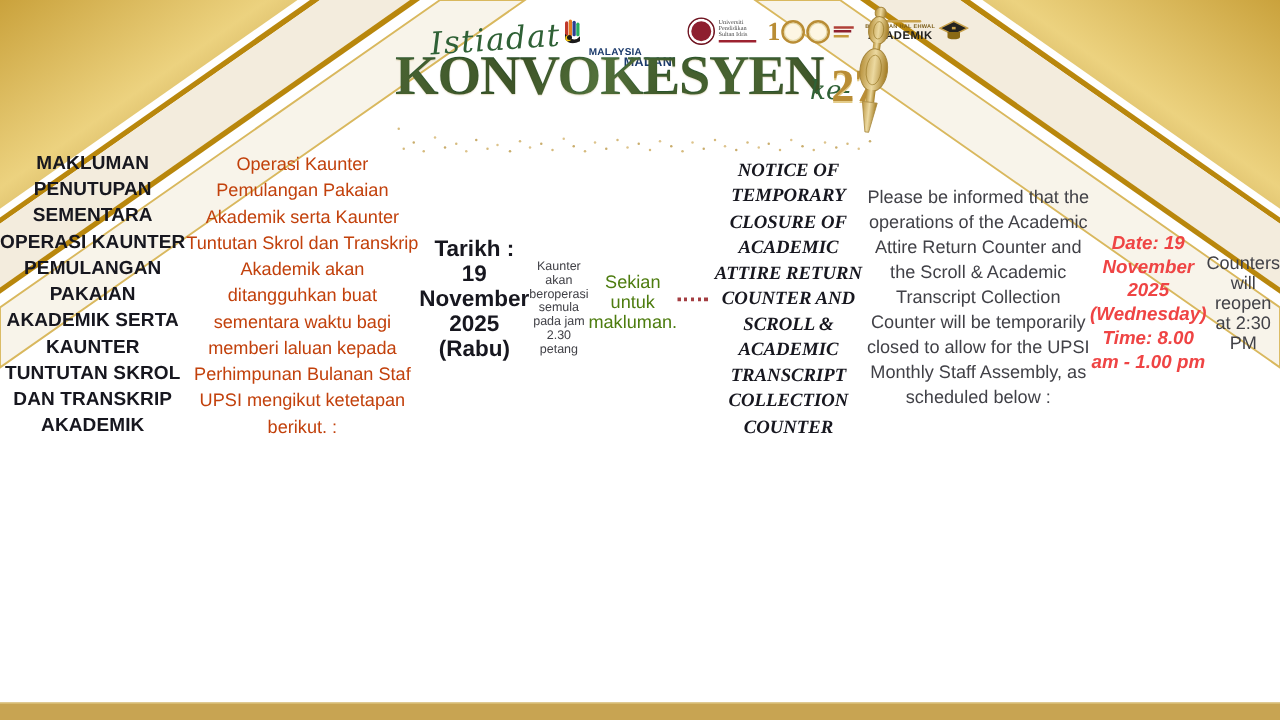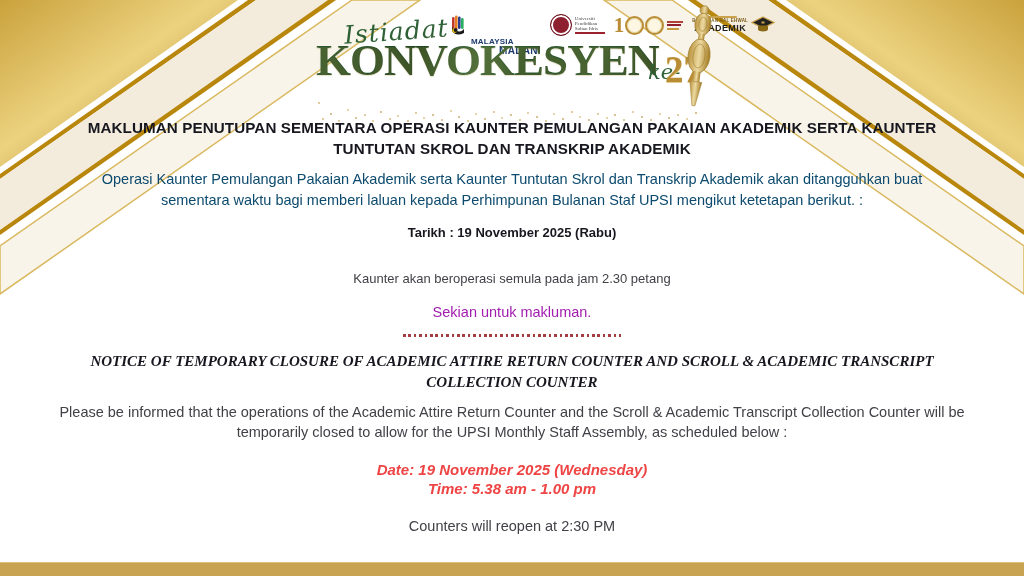--- a/index.html
+++ b/index.html
@@ -67,27 +67,27 @@
       105px 15px #d2b066,114px 12px #b8923c,123px 17px #c8a452,132px 8px #d2b066,
       140px 14px #b8923c,149px 18px #c8a452,157px 11px #d2b066,166px 16px #b8923c,
       175px 9px #c8a452,183px 15px #d2b066,192px 12px #b8923c,201px 17px #c8a452,
       209px 10px #d2b066,218px 14px #b8923c,227px 18px #c8a452,235px 11px #d2b066,
       244px 16px #b8923c,253px 9px #c8a452,261px 14px #d2b066,270px 17px #b8923c,
       279px 11px #c8a452,288px 15px #d2b066,296px 12px #b8923c,305px 17px #c8a452,
       314px 9px #d2b066,323px 14px #b8923c,332px 17px #c8a452,341px 11px #d2b066,
       350px 15px #b8923c,359px 12px #c8a452,368px 16px #d2b066,377px 10px #b8923c;}
   
   .content{position:absolute;top:112px;left:0;width:100%;
-    display:flex;flex-direction:column;align-items:center;text-align:center;}
+    display:flex;flex-direction:row;align-items:center;text-align:center;}
   .ms-title{margin-top:5px;max-width:880px;font-size:15.2px;font-weight:bold;
     color:#17171f;line-height:21px;letter-spacing:.1px;}
-  .ms-body{margin-top:10px;max-width:880px;font-size:14.5px;color:#0c4a6e;line-height:21px;}
-  .ms-datetime{margin-top:12px;font-size:13px;font-weight:bold;color:#17171f;line-height:20px;}
-  .ms-reopen{margin-top:28px;font-size:13px;color:#414147;}
-  .ms-closing{margin-top:18px;font-size:14.5px;color:#a21caf;}
+  .ms-body{margin-top:10px;max-width:880px;font-size:14.5px;color:#c2410c;line-height:21px;}
+  .ms-datetime{margin-top:12px;font-size:18px;font-weight:bold;color:#17171f;line-height:20px;}
+  .ms-reopen{margin-top:28px;font-size:10px;color:#414147;}
+  .ms-closing{margin-top:18px;font-size:14.5px;color:#4d7c0f;}
   .dots-divider{margin-top:14px;width:218px;height:3px;
     background:repeating-linear-gradient(90deg,#a43e42 0 2.6px,transparent 2.6px 5.4px);}
   .en-title{margin-top:14px;max-width:890px;font-size:15px;font-weight:bold;font-style:italic;
     color:#17171f;line-height:20.5px;font-family:Liberation Serif, serif;}
   .en-body{margin-top:10px;max-width:930px;font-size:14.5px;
     color:#414147;line-height:20px;}
   .en-datetime{margin-top:18px;font-size:15px;font-weight:bold;font-style:italic;
     color:#ef4444;line-height:19px;}
   .en-reopen{margin-top:20px;font-size:14.5px;color:#414147;}
   .en-closing{margin-top:18px;font-size:14.5px;font-style:italic;color:#414147;}
@@ -221,20 +221,20 @@
     <div class="ms-reopen">Kaunter akan beroperasi semula pada jam 2.30 petang</div>
     <div class="ms-closing">Sekian untuk makluman.</div>
 
     <div class="dots-divider"></div>
 
     <div class="en-title">NOTICE OF TEMPORARY CLOSURE OF ACADEMIC ATTIRE RETURN COUNTER AND SCROLL &amp; ACADEMIC TRANSCRIPT COLLECTION COUNTER</div>
     <div class="en-body">Please be informed that the operations of the Academic Attire Return Counter and the Scroll &amp; Academic Transcript Collection Counter will be temporarily closed to allow for the UPSI Monthly Staff Assembly, as scheduled below :</div>
 
     <div class="en-datetime">
       <div>Date: 19 November 2025 (Wednesday)</div>
-      <div>Time: 5.38 am - 1.00 pm</div>
+      <div>Time: 8.00 am - 1.00 pm</div>
     </div>
 
     <div class="en-reopen">Counters will reopen at 2:30 PM</div>
   </div>
 
   <div class="bottom-bar"></div>
 </div>
 
 </body></html>

